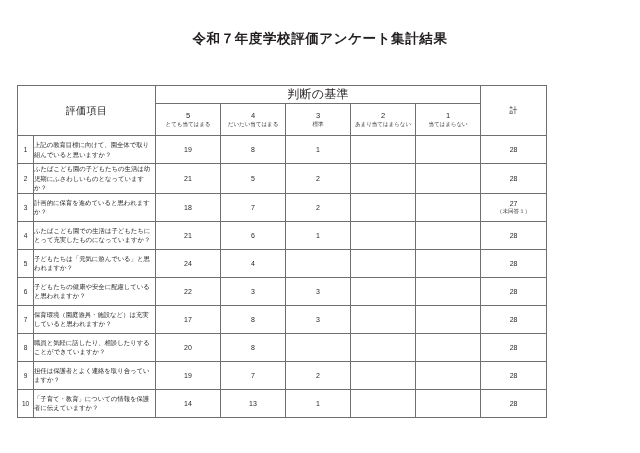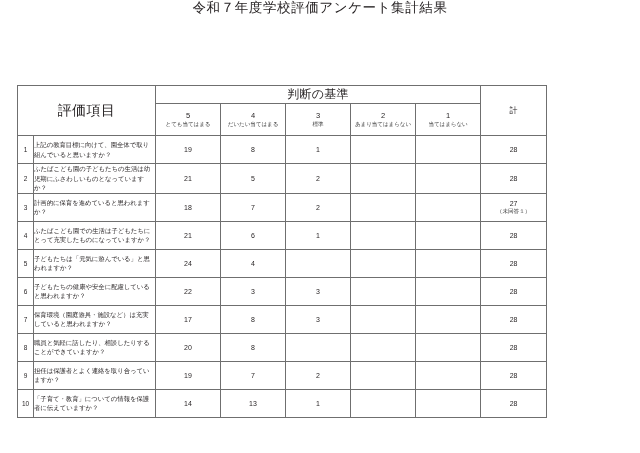--- a/index.html
+++ b/index.html
@@ -18,21 +18,23 @@
     width: 640px;
     height: 453px;
     position: relative;
     box-sizing: border-box;
   }
   .doc-title {
     text-align: center;
     font-size: 13.5px;
     letter-spacing: 0.6px;
     color: #231f20;
+    padding-top: 31px;
     line-height: 1.2;
+    font-weight: bold;
   }
   .doc-subtitle {
     text-align: center;
     font-size: 8.5px;
     letter-spacing: 0.3px;
     color: #3a3a3a;
     padding-top: 11px;
     line-height: 1.2;
   }
   .table-wrap {
@@ -55,21 +57,21 @@
     vertical-align: middle;
   }
   
   col.c-no    { width: 16px; }
   col.c-item  { width: 122px; }
   col.c-rate  { width: 65px; }
   col.c-total { width: 66px; }
 
   .th-item {
     text-align: center;
-    font-size: 14px;
+    font-size: 10px;
     letter-spacing: 0.4px;
     height: 45px;
   }
   .th-kijun {
     text-align: center;
     font-size: 12px;
     letter-spacing: 0.3px;
     height: 14px;
     margin-top: 48px;
   }

